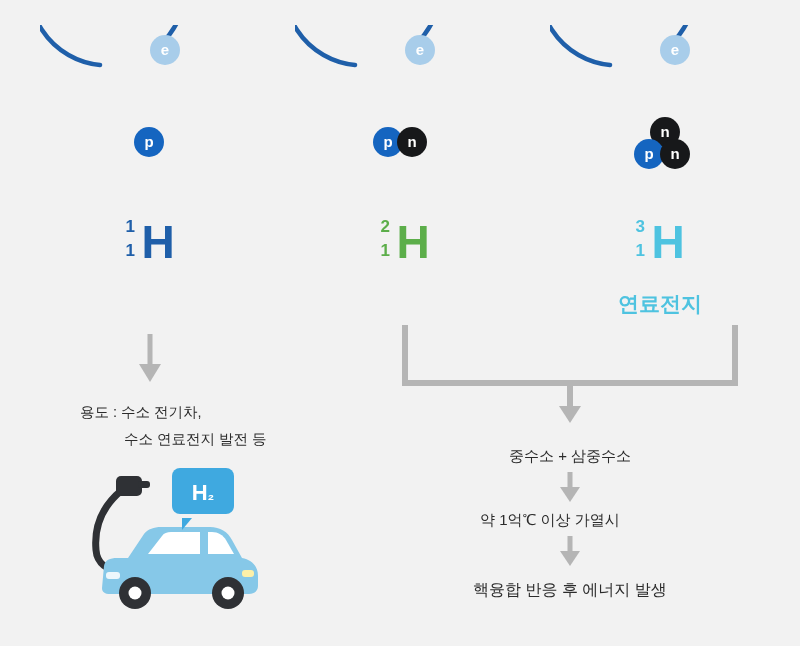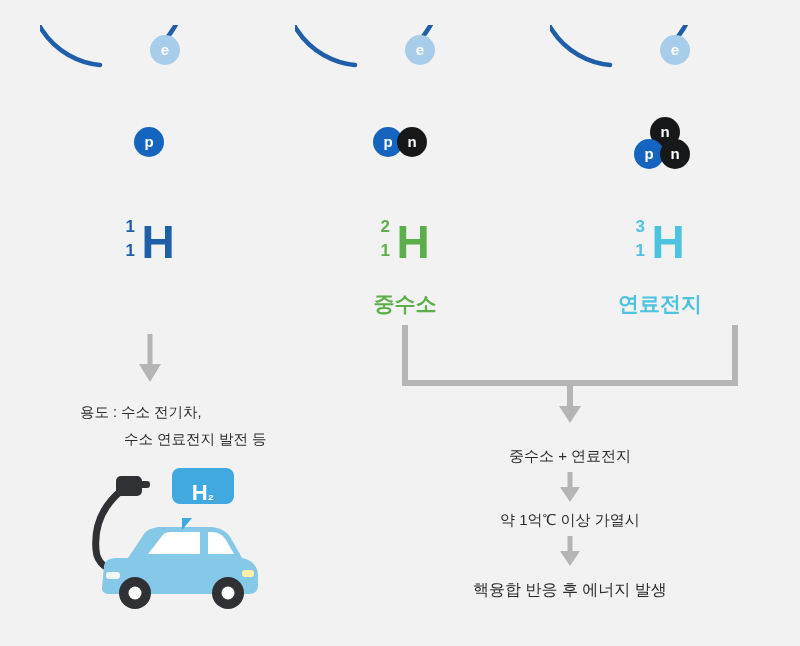--- a/index.html
+++ b/index.html
@@ -140,21 +140,21 @@
     left: 60px;
     top: 468px;
     width: 210px;
     height: 145px;
   }
   .h2-badge {
     position: absolute;
     left: 112px;
     top: 0px;
     width: 62px;
-    height: 36px;
+    height: 46px;
     background: #3fa9e0;
     border-radius: 8px;
     color: #ffffff;
     font-size: 22px;
     font-weight: bold;
     text-align: center;
     line-height: 50px;
   }
   .h2-badge .sub {
     font-size: 15px;
@@ -207,21 +207,20 @@
     </div>
   </div>
 
   <div class="symbol-block" style="left:295px; top:215px;">
     <span class="symbol-inline">
       <span class="num-top c-green">2</span>
       <span class="num-bot c-green">1</span>
       <span class="h-letter c-green">H</span>
     </span>
   </div>
-  <div class="name-label c-green" style="left:295px; top:290px;">중수소</div>
 
   <div class="atom" style="left:550px; top:25px;">
     <div class="orbit-wrap">
       <svg class="orbit-svg" width="220" height="200" viewBox="0 0 220 200">
         <path d="M 122 18 A 78 78 0 1 0 60 40" fill="none" stroke="#1f5fa9" stroke-width="4.5" stroke-linecap="round"></path>
       </svg>
     </div>
     <div class="electron" style="left:110px; top:10px;">e</div>
     <div class="nucleus" style="left:84px; top:92px; width:58px; height:56px;">
       <span class="particle p-neutron" style="left:16px; top:0;">n</span>
@@ -278,28 +277,28 @@
   <svg class="arrow" style="left:380px; top:325px;" width="380" height="90" viewBox="0 0 380 90">
     <path d="M 25 0 L 25 58 L 355 58 L 355 0" fill="none" stroke="#b5b5b5" stroke-width="6"></path>
     <line x1="190" y1="58" x2="190" y2="66" stroke="#b5b5b5" stroke-width="6"></line>
   </svg>
 
   <svg class="arrow" style="left:540px; top:385px;" width="60" height="50" viewBox="0 0 60 50">
     <line x1="30" y1="0" x2="30" y2="22" stroke="#b5b5b5" stroke-width="6"></line>
     <polygon points="30,38 19,21 41,21" fill="#b5b5b5"></polygon>
   </svg>
 
-  <div class="text-center" style="left: 509px; top: 447px; width: auto; text-align: left; white-space: nowrap;">중수소 + 연료전지</div>
+  <div class="text-center" style="left: 509px; top: 447px; width: auto; text-align: left; white-space: nowrap;">중수소 + 삼중수소</div>
 
   <svg class="arrow" style="left:545px; top:472px;" width="50" height="36" viewBox="0 0 50 36">
     <line x1="25" y1="0" x2="25" y2="16" stroke="#b5b5b5" stroke-width="5"></line>
     <polygon points="25,30 15,15 35,15" fill="#b5b5b5"></polygon>
   </svg>
 
-  <div class="text-center" style="left: 500px; top: 511px; width: auto; text-align: center; white-space: nowrap;">약 1억℃ 이상 가열시</div>
+  <div class="text-center" style="left: 480px; top: 511px; width: auto; text-align: center; white-space: nowrap;">약 1억℃ 이상 가열시</div>
 
   <svg class="arrow" style="left:545px; top:536px;" width="50" height="36" viewBox="0 0 50 36">
     <line x1="25" y1="0" x2="25" y2="16" stroke="#b5b5b5" stroke-width="5"></line>
     <polygon points="25,30 15,15 35,15" fill="#b5b5b5"></polygon>
   </svg>
 
   <div class="text-center" style="left: 473px; top: 580px; width: auto; text-align: center; font-size: 16px; white-space: nowrap;">핵융합 반응 후 에너지 발생</div>
 
 </div>
 

